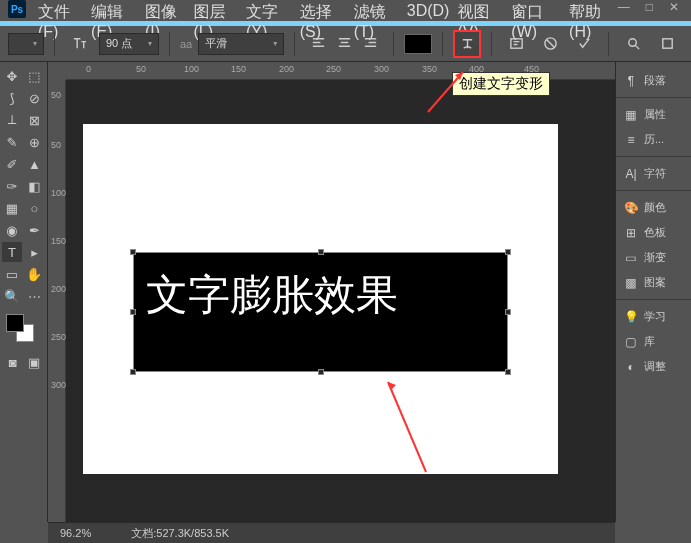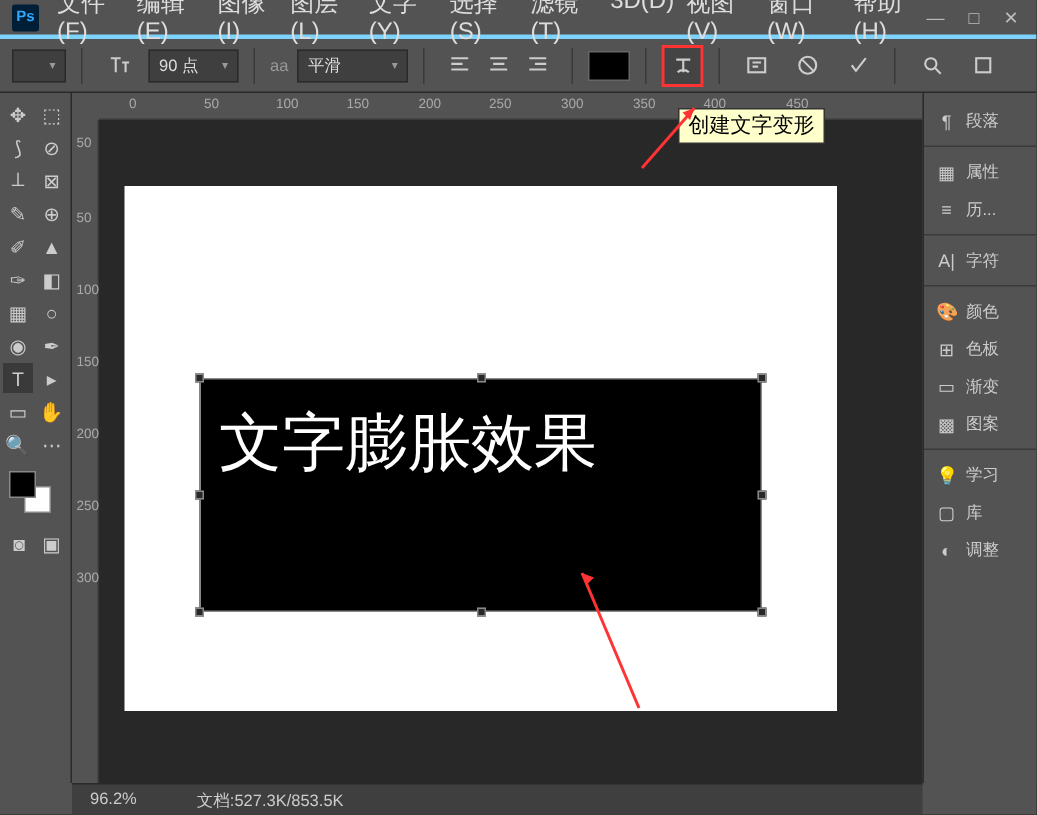--- a/index.html
+++ b/index.html
@@ -1,17 +1,17 @@
 <!DOCTYPE html>
 <html><head>
 <meta charset="utf-8">
 <style>
 *{margin:0;padding:0;box-sizing:border-box;font-family:"Microsoft YaHei",sans-serif;user-select:none}
 body{background:#535353;width:691px;height:543px;overflow:hidden;color:#ddd;font-size:11px}
-.titlebar{height:26px;background:#535353;display:flex;align-items:center;padding-left:8px;border-bottom:3px solid #7dd3fc}
+.titlebar{height:26px;background:#535353;display:flex;align-items:flex-start;padding-left:8px;border-bottom:5px solid #7dd3fc}
 .ps-logo{width:18px;height:18px;background:#001e36;color:#31a8ff;font-size:10px;font-weight:bold;display:flex;align-items:center;justify-content:center;border-radius:2px;margin-right:10px}
 .menubar{display:flex;gap:4px;flex:1}
 .menu-item{padding:2px 2px;font-size:16px;cursor:pointer}
 .win-controls{display:flex;gap:16px;padding-right:12px}
 .win-btn{color:#bbb;font-size:12px;cursor:pointer}
 .optbar{height:36px;background:#535353;display:flex;align-items:center;padding:0 8px;gap:6px;border-bottom:1px solid #2a2a2a}
 .opt-sep{width:1px;height:24px;background:#3a3a3a;margin:0 4px}
 .combo{background:#3f3f3f;border:1px solid #2a2a2a;height:22px;display:flex;align-items:center;padding:0 6px;font-size:11px;color:#ddd}
 .combo-arrow{margin-left:auto;font-size:8px;color:#999}
 .icon-btn{width:28px;height:28px;display:flex;align-items:center;justify-content:center;cursor:pointer;color:#ccc}
@@ -27,21 +27,21 @@
 .fg{position:absolute;width:18px;height:18px;background:#000;border:1px solid #888;left:4px;top:2px;z-index:2}
 .bg{position:absolute;width:18px;height:18px;background:#fff;border:1px solid #888;left:14px;top:12px}
 .quickmask{grid-column:1/3;display:flex;justify-content:space-around;margin-top:8px}
 .canvas-area{flex:1;background:#282828;position:relative;overflow:hidden}
 .ruler-h{position:absolute;top:0;left:18px;right:0;height:18px;background:#535353;border-bottom:1px solid #3a3a3a;display:flex;font-size:9px;color:#aaa;overflow:hidden}
 .ruler-h span{position:absolute;top:2px}
 .ruler-v{position:absolute;top:18px;left:0;width:18px;bottom:0;background:#535353;border-right:1px solid #3a3a3a;font-size:9px;color:#aaa}
 .ruler-v span{position:absolute;left:3px;writing-mode:horizontal-tb}
 .ruler-corner{position:absolute;top:0;left:0;width:18px;height:18px;background:#535353}
 .artboard{position:absolute;top:62px;left:35px;width:475px;height:350px;background:#fff}
-.textsel{position:absolute;top:190px;left:85px;width:375px;height:156px;background:#000;border:1px solid #888}
+.textsel{position:absolute;top:190px;left:85px;width:375px;height:120px;background:#000;border:1px solid #888}
 .textsel-handle{position:absolute;width:6px;height:6px;border:1px solid #888;background:#282828}
 .h-tl{top:-4px;left:-4px}.h-tr{top:-4px;right:-4px}.h-bl{bottom:-4px;left:-4px}.h-br{bottom:-4px;right:-4px}
 .h-tm{top:-4px;left:50%;margin-left:-3px}.h-bm{bottom:-4px;left:50%;margin-left:-3px}
 .h-ml{top:50%;left:-4px;margin-top:-3px}.h-mr{top:50%;right:-4px;margin-top:-3px}
 .canvas-text{color:#fff;font-size:42px;font-weight:500;position:absolute;top:14px;left:12px;white-space:nowrap}
 .tooltip{position:absolute;top:10px;right:65px;background:#ffffcc;border:1px solid #333;padding:2px 6px;font-size:14px;color:#000}
 .arrow-svg{position:absolute;pointer-events:none}
 .right-panels{width:76px;background:#535353;border-left:1px solid #2a2a2a;padding-top:6px}
 .panel-tab{display:flex;align-items:center;gap:6px;padding:5px 8px;font-size:11px;color:#ccc;cursor:pointer}
 .panel-tab .picon{width:14px;text-align:center;font-size:12px}
@@ -83,21 +83,21 @@
       <svg class="ico" viewBox="0 0 16 16">
         <path d="M2 3h7M5.5 3v10M10 6h5M12.5 6v7"></path>
       </svg>
     </div>
   <div class="combo" style="width:60px">
       <span>90 点</span>
       <span class="combo-arrow">▾</span>
     </div>
   <div class="opt-sep"></div>
   <span style="color:#999;font-size:11px">aa</span>
-  <div class="combo" style="width:74px">
+  <div class="combo" style="width:86px">
       <span>平滑</span>
       <span class="combo-arrow">▾</span>
     </div>
   <div class="opt-sep"></div>
   <div class="align-grp">
     <div class="align-btn">
         <svg class="ico" viewBox="0 0 16 16">
           <path d="M2 3h12M2 7h8M2 11h12"></path>
         </svg>
       </div>

